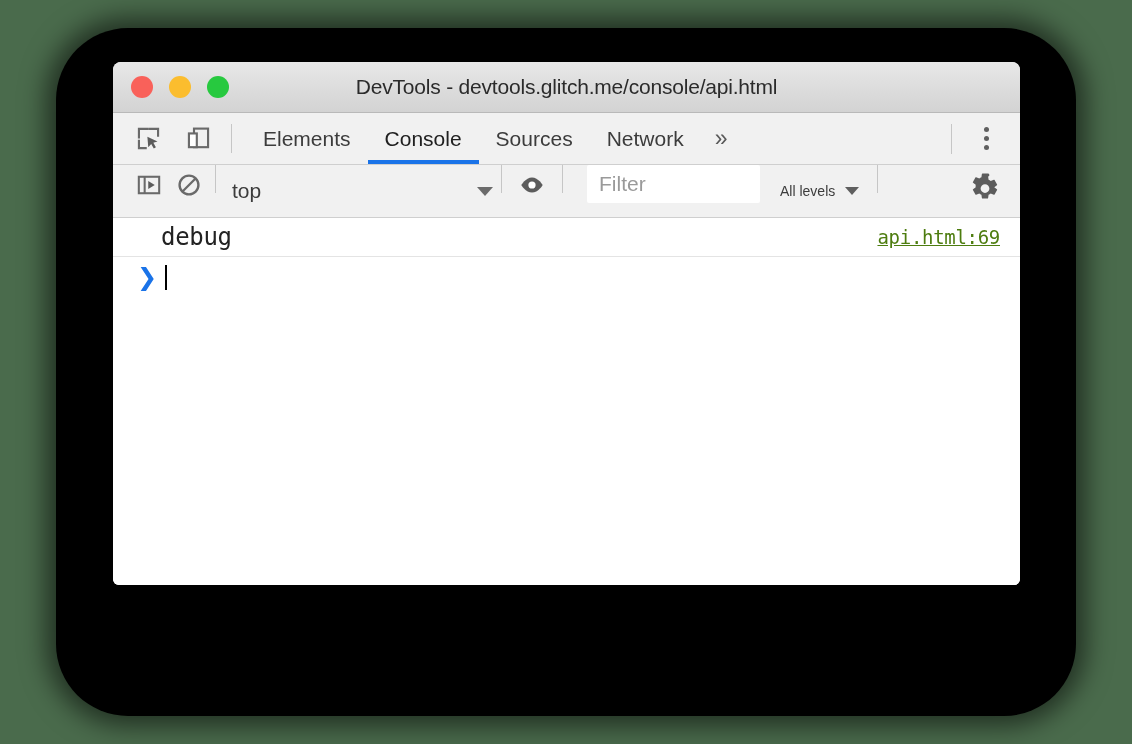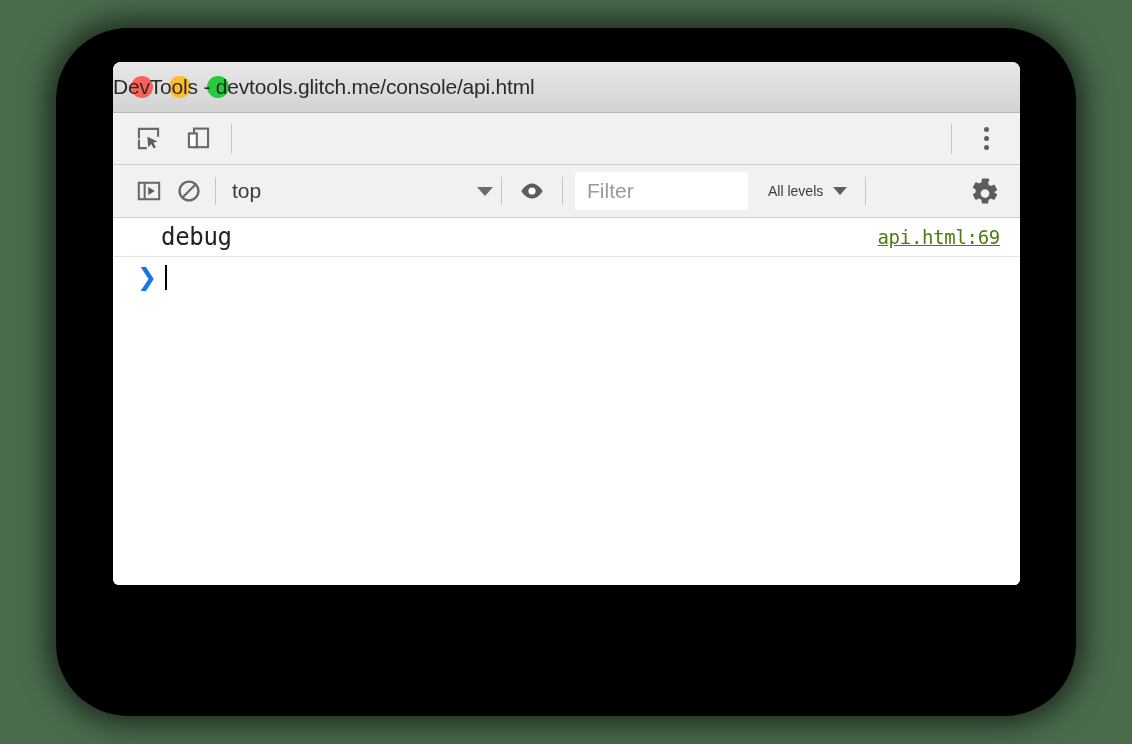--- a/index.html
+++ b/index.html
@@ -61,21 +61,21 @@
     height: 22px;
     border-radius: 50%;
   }
   .light.red    { background: #f9615a; }
   .light.yellow { background: #fbbd2e; }
   .light.green  { background: #27c93f; }
   #window-title {
     position: absolute;
     left: 0;
     right: 0;
-    text-align: left;
+    text-align: center;
     font-size: 21px;
     color: #2b2b2b;
     font-family: "Liberation Sans", sans-serif;
     letter-spacing: -0.2px;
     pointer-events: none;
   }
 
   
   #tabbar {
     height: 51px;
@@ -149,21 +149,20 @@
     display: block;
   }
 
   
   #consoletoolbar {
     height: 52px;
     flex: 0 0 52px;
     background: #f1f1f1;
     border-bottom: 1px solid #cfcfcf;
     display: flex;
-    align-items: center;
     padding: 0 14px 0 16px;
     gap: 0;
   }
   .ct-btn {
     width: 40px; height: 40px;
     display: flex; align-items: center; justify-content: center;
     flex: 0 0 40px;
   }
   #context-select {
     display: flex;
@@ -189,21 +188,21 @@
     width: 173px;
     flex: 0 0 173px;
     height: 38px;
     background: #ffffff;
     border: none;
     border-radius: 2px;
     display: flex;
     align-items: center;
     padding: 0 12px;
     box-sizing: border-box;
-    margin-left: 8px;
+    margin-left: 20px;
   }
   #filter-placeholder {
     font-size: 21px;
     color: #9a9a9a;
   }
   #levels {
     display: flex;
     align-items: center;
     gap: 10px;
     margin-left: 20px;
@@ -302,20 +301,27 @@
         </svg>
       </div>
       <div class="tb-icon">
         <svg width="27" height="27" viewBox="0 0 24 24" aria-hidden="true">
           <rect x="8" y="3.2" width="12.5" height="16.5" fill="none" stroke="#6a6a6a" stroke-width="1.9"></rect>
           <rect x="3.5" y="7.5" width="7" height="12.2" fill="#ffffff" stroke="#6a6a6a" stroke-width="1.9"></rect>
         </svg>
       </div>
     </div>
     <div class="vsep"></div>
+    <div class="tabs">
+      <div class="tab">Elements</div>
+      <div class="tab active">Console</div>
+      <div class="tab">Sources</div>
+      <div class="tab">Network</div>
+      <div class="tab overflow">»</div>
+    </div>
     <div class="tb-right">
       <div class="vsep" style="height:30px;margin:0 14px 0 0;"></div>
       <div class="kebab">
         <i></i>
           <i></i>
           <i></i>
       </div>
     </div>
   </div>
 

